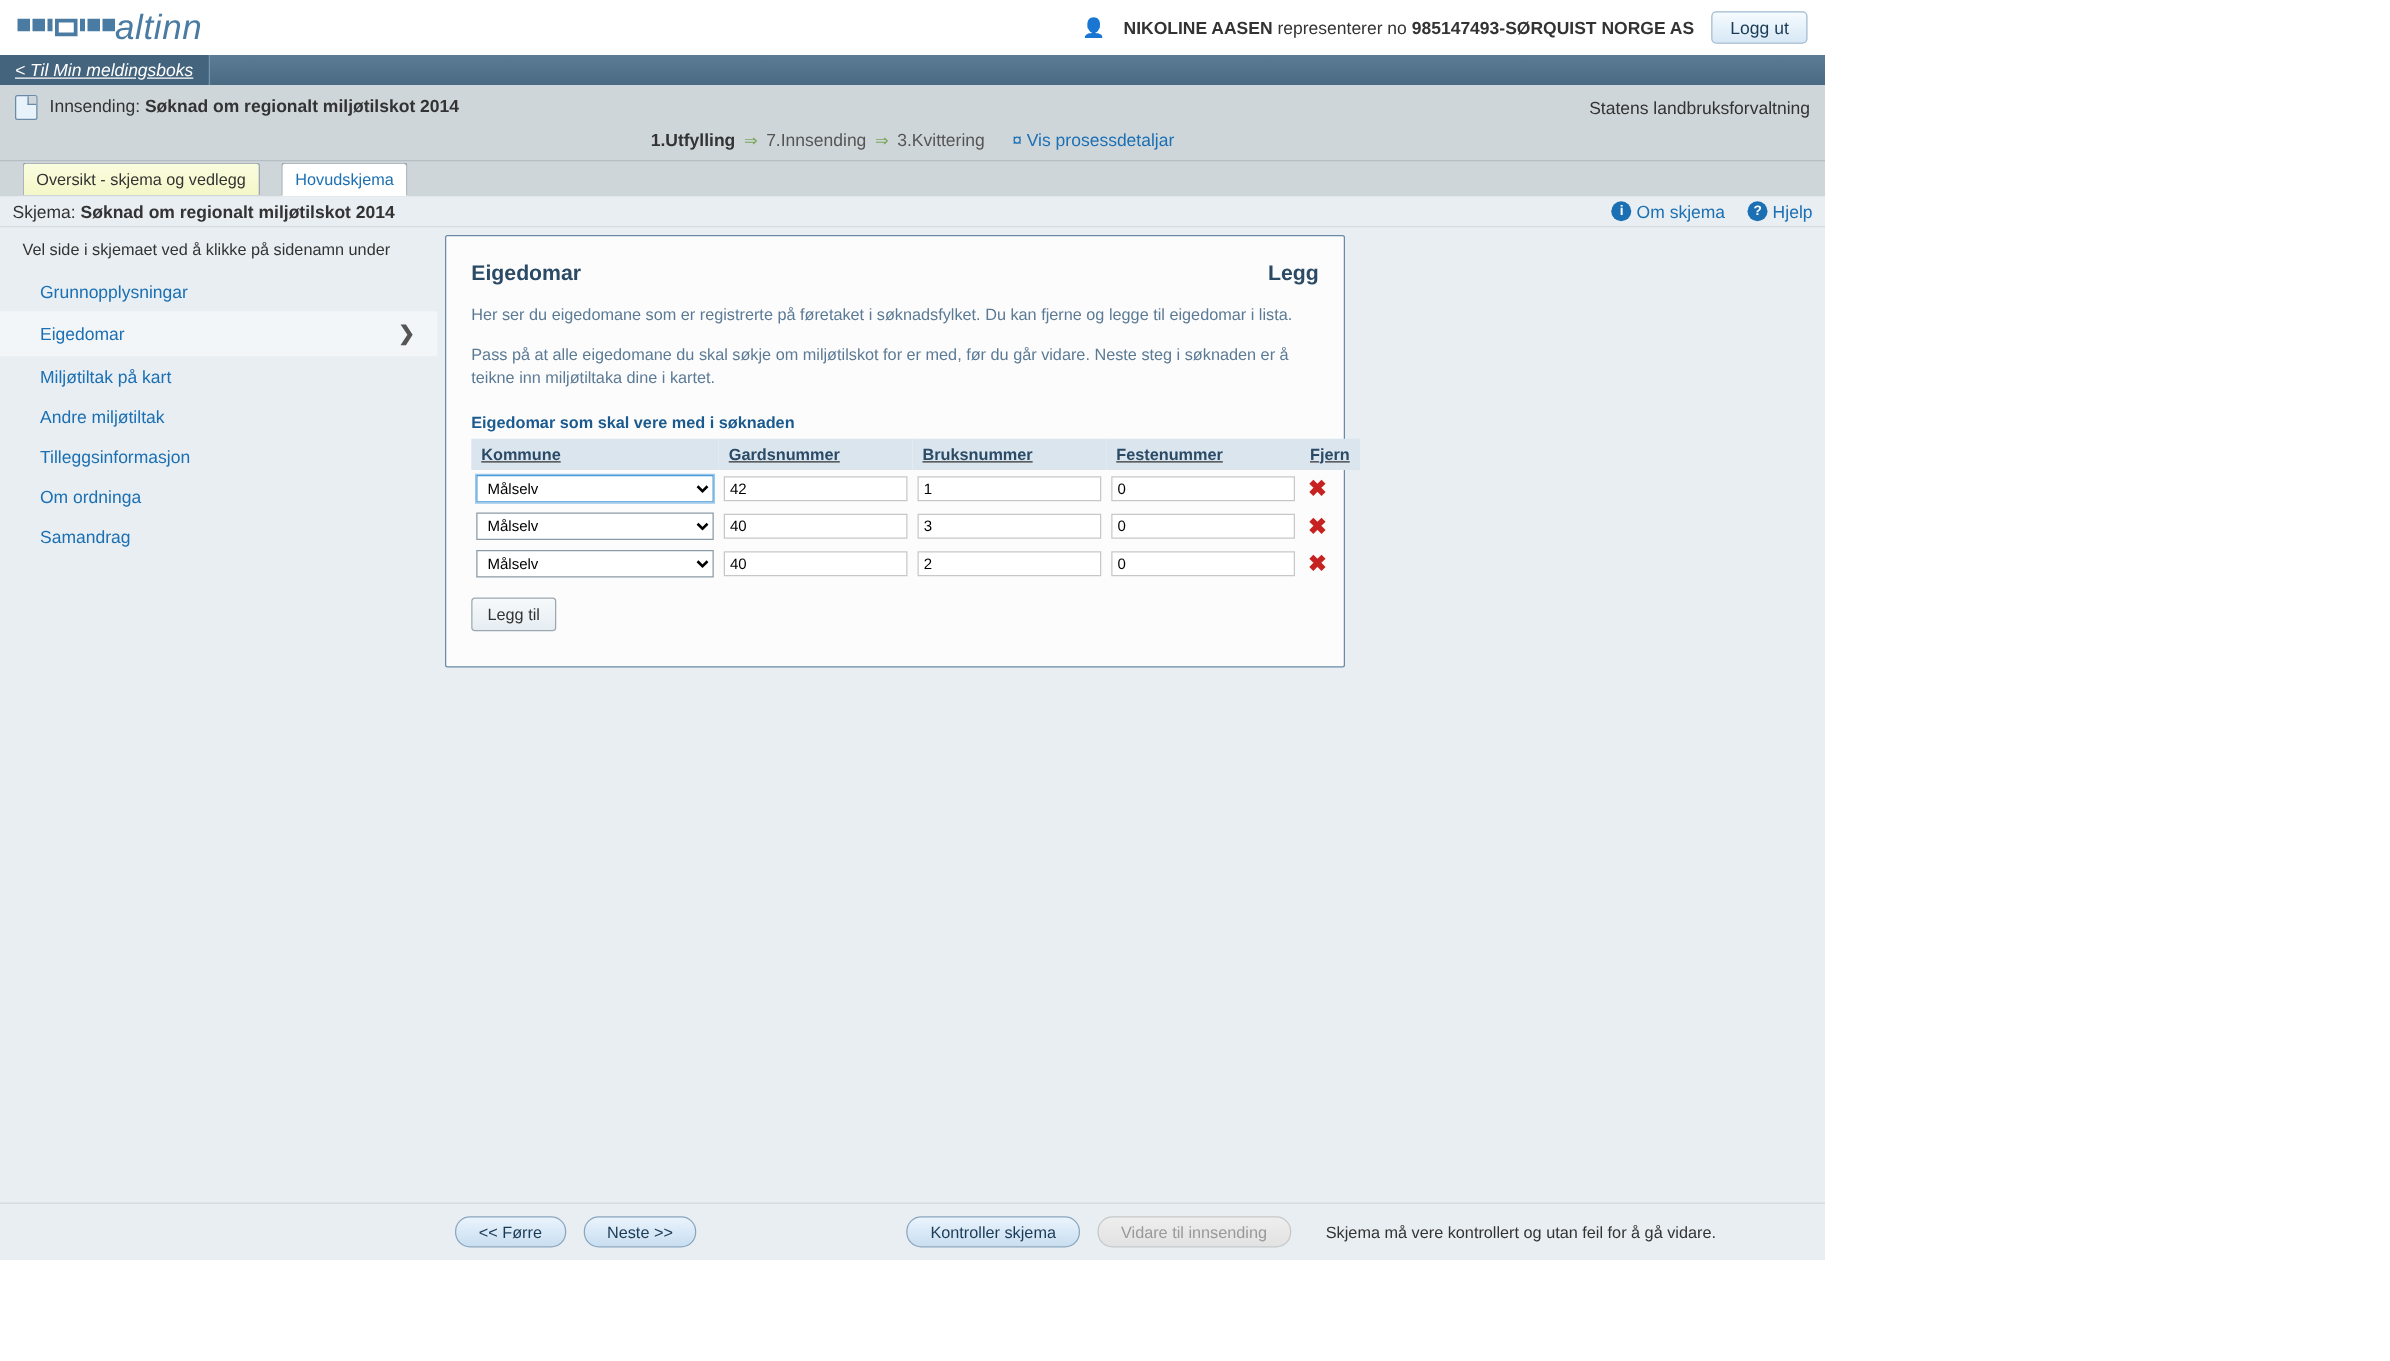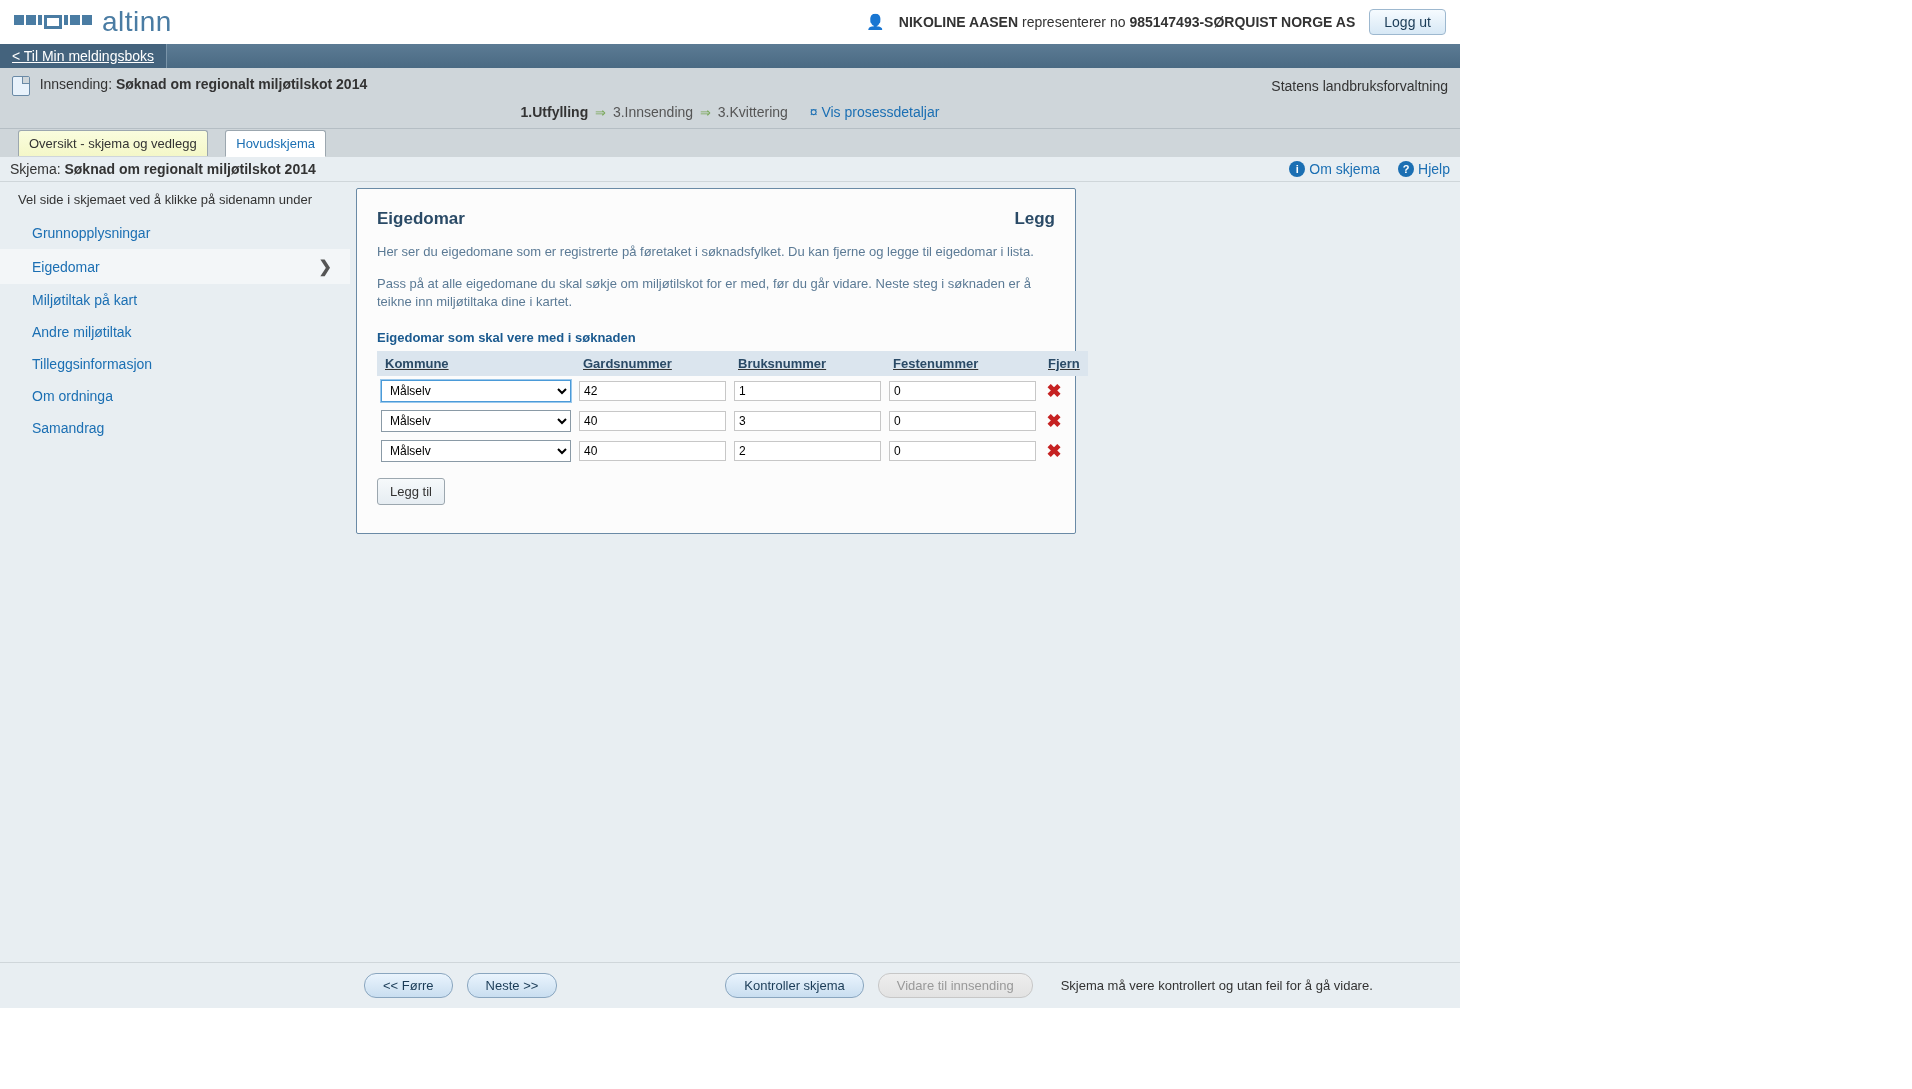--- a/index.html
+++ b/index.html
@@ -1,28 +1,28 @@
 <!DOCTYPE html>
 <html><head>
 <meta charset="utf-8">
 <style>
   * { box-sizing: border-box; margin: 0; padding: 0; }
   body { font-family: Arial, Helvetica, sans-serif; font-size: 13px; color: #333; background: #fff; width: 1912px; }
   
   .header-top { display: flex; align-items: center; justify-content: space-between; padding: 6px 14px; }
-  .logo-area { display: flex; align-items: center; gap: 10px; }
+  .logo-area { display: flex; align-items: center; gap: 0; font-style: italic; }
   .logo-text { font-size: 28px; color: #4a7ca3; font-weight: 400; letter-spacing: 0.5px; }
   .logo-glyph { display:inline-flex; gap:2px; }
   .logo-glyph span { display:inline-block; width:10px; height:10px; background:#4a7ca3;}
   .user-area { display: flex; align-items: center; gap: 14px; font-size: 14px; }
   .user-icon { color:#6a9a3a; font-size:15px;}
   .user-text strong { font-weight:700;}
   .logout-btn { background: linear-gradient(#f6fbff,#d7e8f5); border:1px solid #9db8cf; border-radius:4px; padding:4px 14px; font-size:14px; color:#1a3b56; cursor:pointer;}
   
-  .top-link-bar { background: linear-gradient(#5c7b94,#4a6a83); padding:0; color:#fff;}
+  .top-link-bar { background: linear-gradient(#5c7b94,#4a6a83); padding:0; color:#fff;font-style:italic;}
   .top-link { display:inline-block; background:#44637d; padding:4px 12px; color:#fff; font-size:14px; text-decoration:underline; border-right:1px solid #7a94a9;}
   
   .submission-bar { background:#cfd6da; padding:8px 12px; position:relative;}
   .submission-row1 { display:flex; justify-content:space-between; align-items:center;}
   .doc-icon { display:inline-block; width:18px; height:20px; border:1px solid #6a8aa6; background:#e8f2fb; border-radius:2px 2px 2px 2px; position:relative; margin-right:6px; vertical-align:middle;}
   .doc-icon::before{content:""; position:absolute; top:0; right:0; width:6px; height:6px; background:#cfd6da; border-left:1px solid #6a8aa6; border-bottom:1px solid #6a8aa6;}
   .inns-label { font-size:14px;}
   .inns-label strong { font-weight:700;}
   .agency { font-size:14px; color:#333;}
   
@@ -121,21 +121,21 @@
         <span class="inns-label">
           <span>Innsending:</span>
           <strong>Søknad om regionalt miljøtilskot 2014</strong>
         </span>
       </div>
       <div class="agency">Statens landbruksforvaltning</div>
     </div>
     <div class="process-steps">
       <span class="step-active">1.Utfylling</span>
       <span class="step-arrow">⇒</span>
-      <span class="step">3.Innsending</span>
+      <span class="step">7.Innsending</span>
       <span class="step-arrow">⇒</span>
       <span class="step">3.Kvittering</span>
       <a href="#" class="process-link">Vis prosessdetaljar</a>
     </div>
     <div class="tabs-row" style="margin:8px -12px -8px -12px; padding-left:6px;">
       <span class="tab">Oversikt - skjema og vedlegg</span>
       <span class="tab active">Hovudskjema</span>
     </div>
   </div>
 

